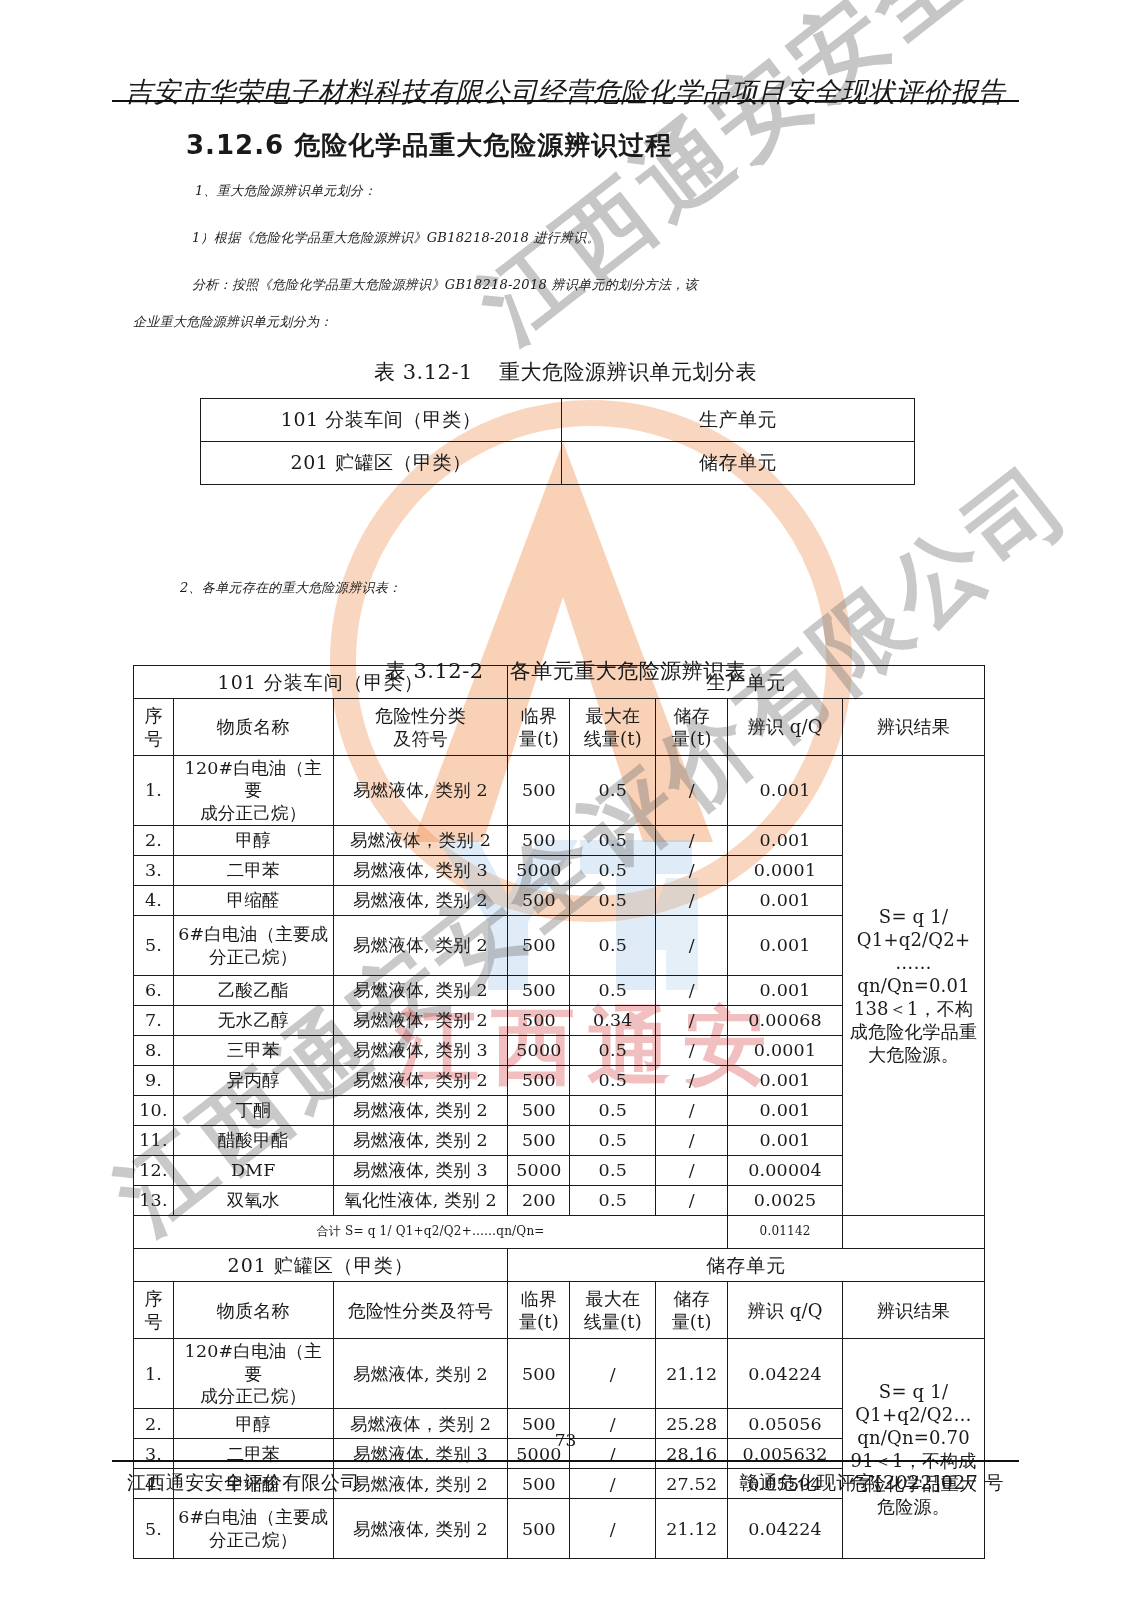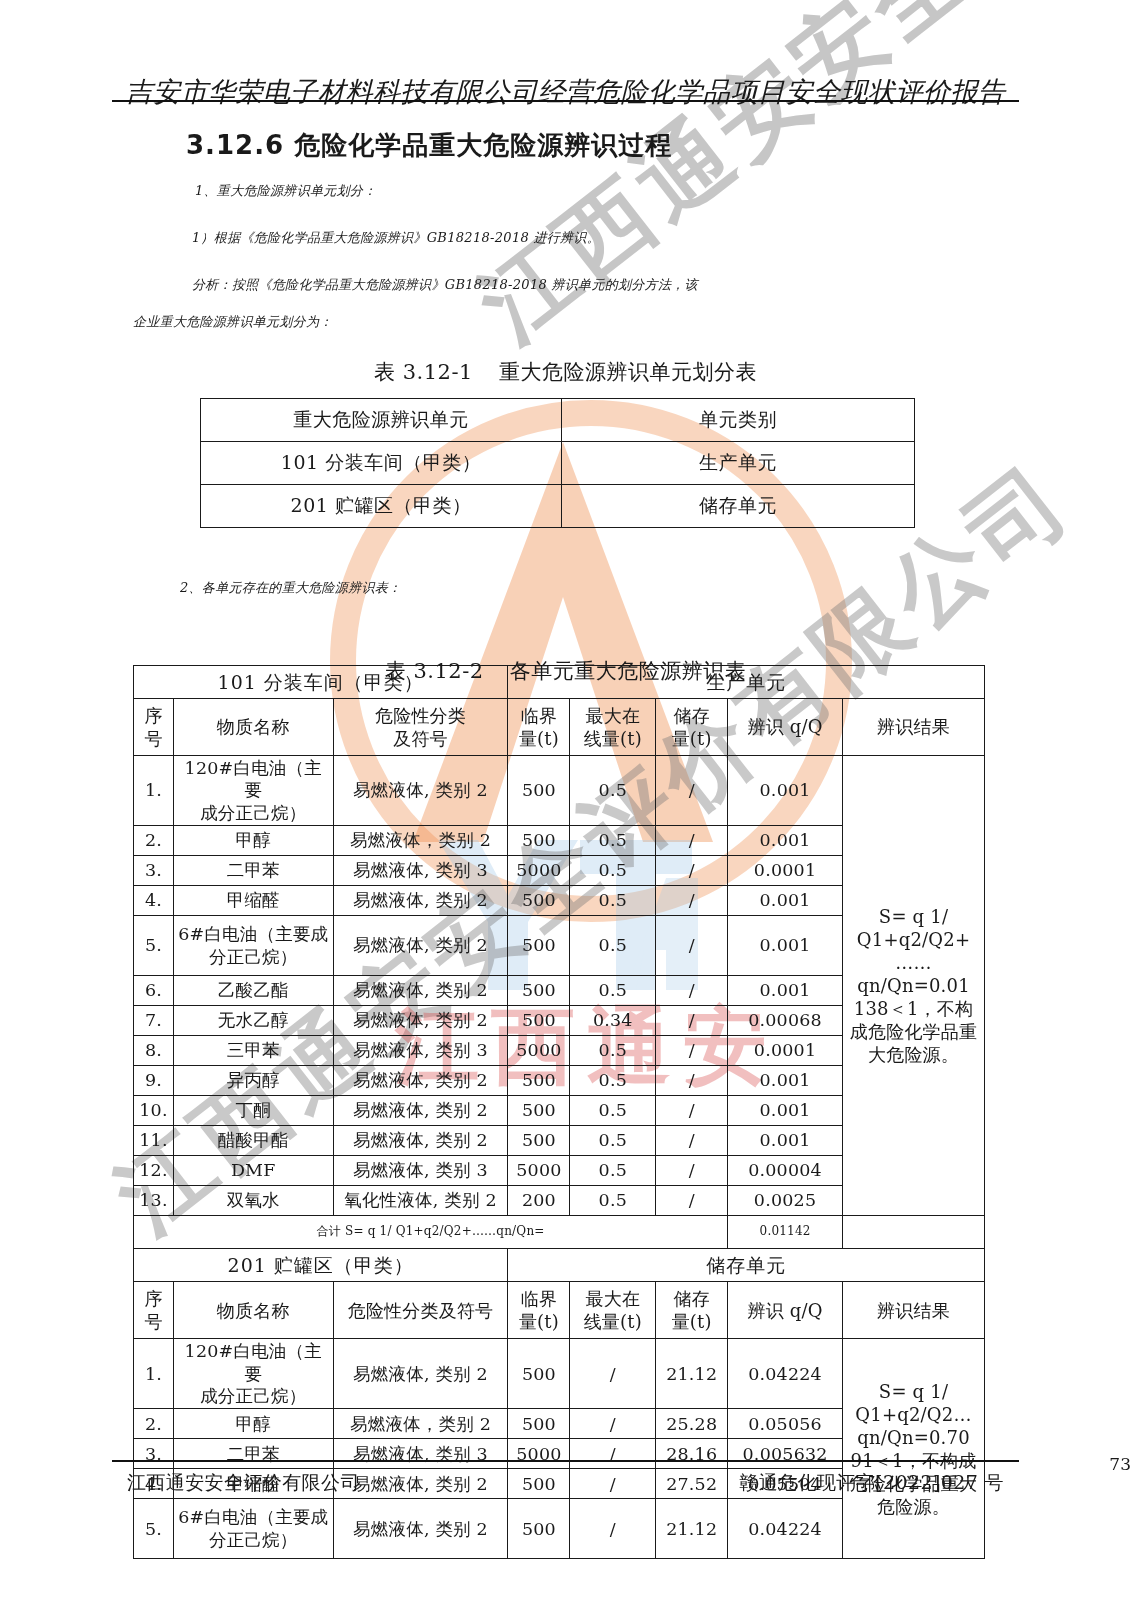--- a/index.html
+++ b/index.html
@@ -93,21 +93,21 @@
   }
   .t2 .unit-row td{height:30px;font-size:19px;letter-spacing:1px;}
   .t2 .hrow td{height:54px;font-size:18px;}
   .t2 .r1{height:60px;}
   .t2 .r2{height:30px;}
   .t2 .sum td{height:30px;font-size:12px;}
   .t2 .nw{white-space:nowrap;}
   .verthd{line-height:1.05;font-size:18px;}
   .res{font-size:18px;line-height:1.62;letter-spacing:.3px;}
 
-  .pagenum{position:absolute;left:0;right:0;top:1430px;text-align:right;font-size:17px;margin-top:24px;}
+  .pagenum{position:absolute;left:0;right:0;top:1430px;text-align:center;font-size:17px;}
   .ftr-rule{position:absolute;left:112px;right:112px;top:1460px;height:0;border-top:2.2px solid #111;}
   .ftr-l{position:absolute;left:127px;top:1470px;font-size:19px;letter-spacing:.4px;}
   .ftr-r{position:absolute;right:127px;top:1470px;font-size:19px;letter-spacing:.4px;}
 </style>
 </head>
 <body>
 
 <div class="page">
 
   <div class="wm-layer">
@@ -141,24 +141,20 @@
     <div class="p p3b">企业重大危险源辨识单元划分为：</div>
     <div class="p p4">2、各单元存在的重大危险源辨识表：</div>
 
     <div class="tcap tcap1">
       <span>表 3.12-1</span><span class="gap"></span><span>重大危险源辨识单元划分表</span>
     </div>
 
     <table class="t1">
       <tbody id="t1-body">
           <tr>
-            <td class="c1">重大危险源辨识单元</td>
-            <td>单元类别</td>
-          </tr>
-          <tr>
             <td class="c1">101 分装车间（甲类）</td>
             <td>生产单元</td>
           </tr>
           <tr>
             <td class="c1">201 贮罐区（甲类）</td>
             <td>储存单元</td>
           </tr>
         </tbody>
     </table>
 

